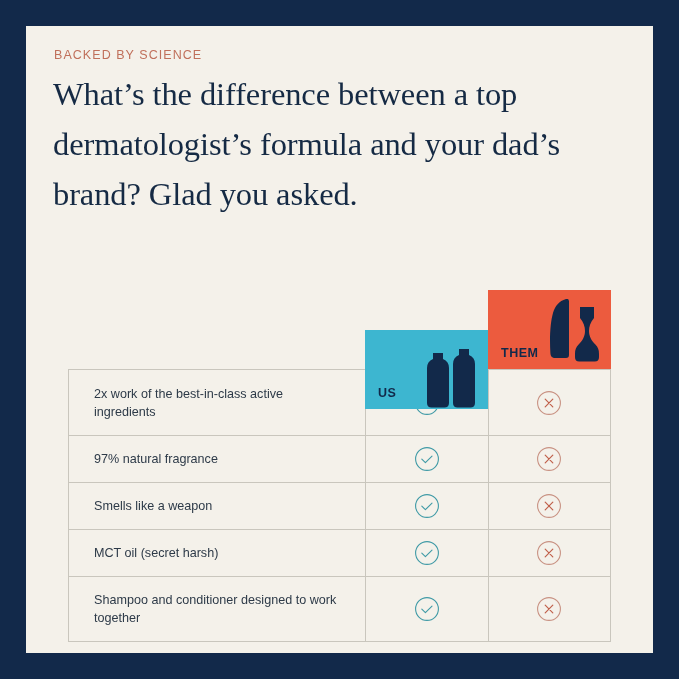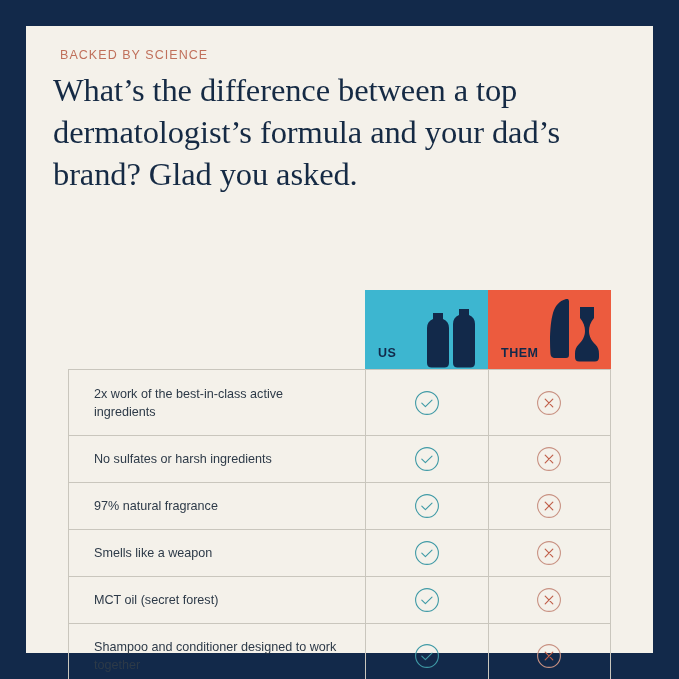--- a/index.html
+++ b/index.html
@@ -20,37 +20,37 @@
     top: 26px;
     width: 627px;
     height: 627px;
     background: #f4f1ea;
     box-sizing: border-box;
   }
 
   
   #eyebrow {
     position: absolute;
-    left: 34px;
+    left: 28px;
     top: 22px;
     font-size: 12.5px;
     letter-spacing: 1.05px;
     color: #c0705b;
     font-weight: 400;
     text-transform: uppercase;
     white-space: nowrap;
   }
   #headline {
     position: absolute;
     left: 27px;
     top: 43px;
     width: 540px;
     font-family: "Liberation Serif", "DejaVu Serif", serif;
     font-size: 32.5px;
-    line-height: 42px;
+    line-height: 50px;
     color: #152a44;
     letter-spacing: -0.1px;
     font-weight: 400;
   }
 
   
   #table {
     position: absolute;
     left: 42px;
     top: 264px;
@@ -64,21 +64,21 @@
     width: 246px;
     box-sizing: border-box;
   }
   .hcell {
     position: relative;
     width: 123px;
     height: 79px;
     box-sizing: border-box;
     overflow: hidden;
   }
-  .hcell.us    { background: #3db6d0; }
+  .hcell.us    { background: #3db6d0; margin-top: 40px; }
   .hcell.them  { background: #ec5b3e; padding-left: 22px; }
   .hcell .hlabel {
     position: absolute;
     left: 13px;
     bottom: 9px;
     font-size: 12.5px;
     font-weight: 700;
     letter-spacing: 0.5px;
     color: #12294a;
   }
@@ -168,39 +168,20 @@
       <div class="mark">
         <span>
           <svg width="26" height="26" viewBox="0 0 26 26">
             <circle cx="13" cy="13" r="11.4" fill="none" stroke="#c89182" stroke-width="1.1"></circle>
             <path d="M9.2 9.2l7.6 7.6M16.8 9.2l-7.6 7.6" fill="none" stroke="#c0604a" stroke-width="1.2" stroke-linecap="round"></path>
           </svg>
         </span>
       </div>
     </div>
 
-    <div class="trow r-short">
-      <div class="feature">No sulfates or harsh ingredients</div>
-      <div class="mark">
-        <span>
-          <svg width="26" height="26" viewBox="0 0 26 26">
-            <circle cx="13" cy="13" r="11.4" fill="none" stroke="#3f9aa6" stroke-width="1.1"></circle>
-            <path d="M7.8 13.1l3.6 3.6 6.6-6.6" fill="none" stroke="#3f9aa6" stroke-width="1.1" stroke-linecap="round" stroke-linejoin="round"></path>
-          </svg>
-        </span>
-      </div>
-      <div class="mark">
-        <span>
-          <svg width="26" height="26" viewBox="0 0 26 26">
-            <circle cx="13" cy="13" r="11.4" fill="none" stroke="#c89182" stroke-width="1.1"></circle>
-            <path d="M9.2 9.2l7.6 7.6M16.8 9.2l-7.6 7.6" fill="none" stroke="#c0604a" stroke-width="1.2" stroke-linecap="round"></path>
-          </svg>
-        </span>
-      </div>
-    </div>
 
     <div class="trow r-short">
       <div class="feature">97% natural fragrance</div>
       <div class="mark">
         <span>
           <svg width="26" height="26" viewBox="0 0 26 26">
             <circle cx="13" cy="13" r="11.4" fill="none" stroke="#3f9aa6" stroke-width="1.1"></circle>
             <path d="M7.8 13.1l3.6 3.6 6.6-6.6" fill="none" stroke="#3f9aa6" stroke-width="1.1" stroke-linecap="round" stroke-linejoin="round"></path>
           </svg>
         </span>
@@ -229,21 +210,21 @@
         <span>
           <svg width="26" height="26" viewBox="0 0 26 26">
             <circle cx="13" cy="13" r="11.4" fill="none" stroke="#c89182" stroke-width="1.1"></circle>
             <path d="M9.2 9.2l7.6 7.6M16.8 9.2l-7.6 7.6" fill="none" stroke="#c0604a" stroke-width="1.2" stroke-linecap="round"></path>
           </svg>
         </span>
       </div>
     </div>
 
     <div class="trow r-short">
-      <div class="feature">MCT oil (secret forest)</div>
+      <div class="feature">MCT oil (secret harsh)</div>
       <div class="mark">
         <span>
           <svg width="26" height="26" viewBox="0 0 26 26">
             <circle cx="13" cy="13" r="11.4" fill="none" stroke="#3f9aa6" stroke-width="1.1"></circle>
             <path d="M7.8 13.1l3.6 3.6 6.6-6.6" fill="none" stroke="#3f9aa6" stroke-width="1.1" stroke-linecap="round" stroke-linejoin="round"></path>
           </svg>
         </span>
       </div>
       <div class="mark">
         <span>

